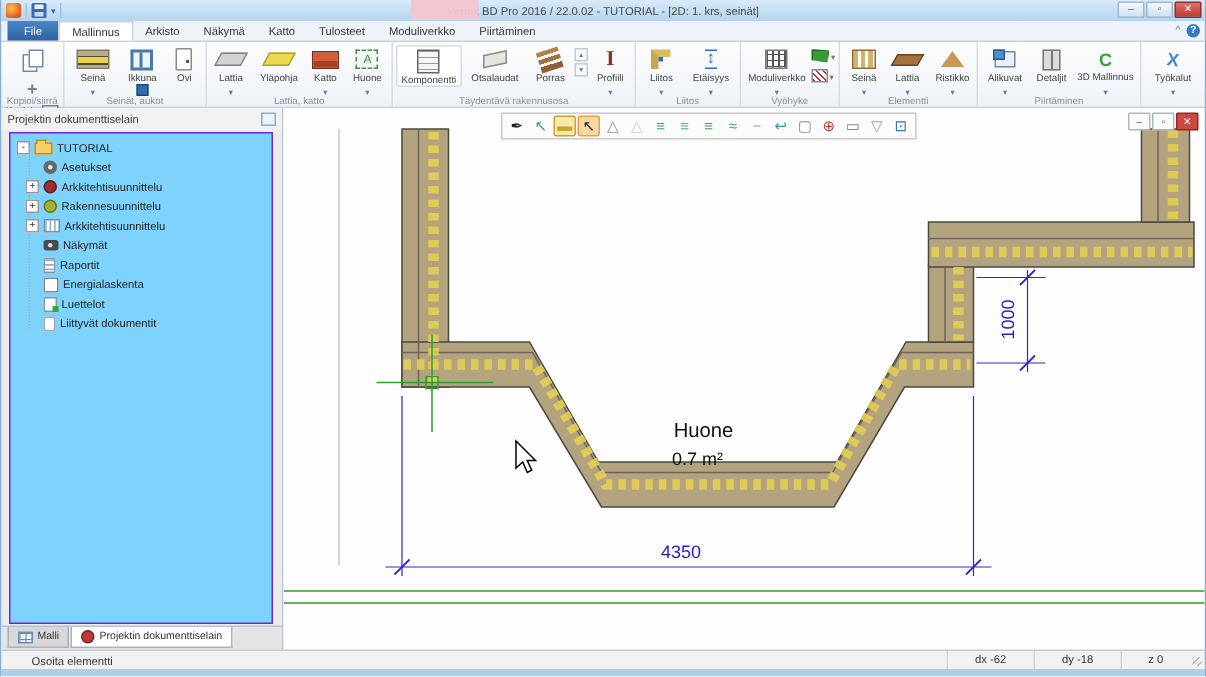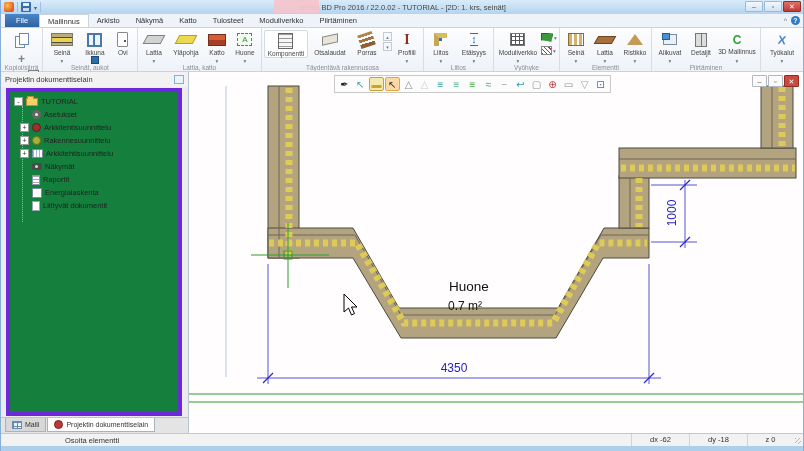--- a/index.html
+++ b/index.html
@@ -105,22 +105,22 @@
   .i-3d { font-weight:bold; font-size:12px; color:#35a035; line-height:12px; }
   .i-tools { font-weight:bold; font-size:12px; color:#4a86c8; line-height:12px; transform:rotate(8deg); }
   .i-monitor { width:11px; height:9px; background:#dfe8f0; border:1px solid #7a8290; }
 
   
   .sidebar { position:absolute; left:0; top:72px; width:188px; bottom:18px; background:#ececec;
              border-right:1px solid #b9c4d0; }
   .sidebar-header { height:15px; display:flex; align-items:center; justify-content:space-between;
              padding:0 4px; font-size:7.5px; color:#3a3a3a; background:#f2f2f2; }
   .i-float-panel { width:10px; height:9px; border:1px solid #8ab0d0; background:#eaf4fc; }
-  .tree-box { position:absolute; left:5px; right:6px; top:16px; bottom:17px; background:#15803d;
-             border:4px solid #6d28d9; overflow:hidden; }
+  .tree-box { position:absolute; left:5px; right:6px; top:16px; bottom:17px; background:#7dd3fc;
+             border:1px solid #6d28d9; overflow:hidden; }
   .tree { position:relative; padding:3px 0 0 2px; }
   .tree-guide { position:absolute; left:12px; top:14px; height:116px; border-left:1px dotted #aaa; }
   .trow { display:flex; align-items:center; height:13px; gap:3px; white-space:nowrap; position:relative; }
   .trow.lv1 { padding-left:20px; }
   .trow.lv0 { padding-left:2px; }
   .expander { width:9px; height:9px; border:1px solid #9a9a9a; background:#fff; font-size:7px;
              line-height:7px; text-align:center; color:#333; flex:0 0 auto; position:absolute; left:8px; }
   .trow.lv0 .expander { position:static; margin-right:0; }
   .tlabel { font-size:7.5px; color:#222; }
   .ticon { flex:0 0 auto; display:inline-block; }
@@ -162,21 +162,21 @@
   .cicon { width:15px; height:14px; font-size:10px; line-height:13px; text-align:center;
              border:1px solid transparent; border-radius:2px; }
   .mdi-controls { position:absolute; right:4px; top:3px; display:flex; gap:1px; z-index:5; }
   .mdi-btn { width:15px; height:12px; font-size:7px; line-height:11px; text-align:center;
              background:#fafafa; border:1px solid #b0b8c0; color:#555; border-radius:1px; }
   .mdi-btn.close { background:#cc4840; border-color:#8e2b24; color:#fff; }
 
   
   .statusbar { position:absolute; left:0; bottom:5px; width:100%; height:13px; background:#f2f2f2;
              border-top:1px solid #c3c9d1; display:flex; align-items:center; font-size:7.5px; color:#333; }
-  .status-msg { flex:1; padding-left:20px;margin-left:44px; }
+  .status-msg { flex:1; padding-left:20px; }
   .status-cell { width:58px; text-align:center; border-left:1px solid #cfd4da; height:100%; line-height:12px; }
   .status-cell.z { width:46px; }
   .grip { width:10px; height:100%; position:relative; }
   .grip::after { content:""; position:absolute; right:2px; bottom:2px; width:6px; height:6px;
              background:repeating-linear-gradient(135deg,#b0b6be 0 1px,transparent 1px 3px); }
   .bottomstrip { position:absolute; left:0; bottom:0; width:100%; height:5px; background:#aecfec; }
 </style>
 </head>
 <body>
 
@@ -479,20 +479,24 @@
             <span class="ticon views-icon"></span>
             <span class="tlabel">Näkymät</span>
           </div>
           <div class="trow lv1">
             <span class="ticon reports-icon"></span>
             <span class="tlabel">Raportit</span>
           </div>
           <div class="trow lv1">
             <span class="ticon energy-calculation-icon"></span>
             <span class="tlabel">Energialaskenta</span>
+          </div>
+          <div class="trow lv1">
+            <span class="ticon lists-icon"></span>
+            <span class="tlabel">Luettelot</span>
           </div>
           <div class="trow lv1">
             <span class="ticon linked-documents-icon"></span>
             <span class="tlabel">Liittyvät dokumentit</span>
           </div>
         </div>
     </div>
     <div class="side-tabs">
         <div class="side-tab">
           <span class="model-tab-icon"></span>

